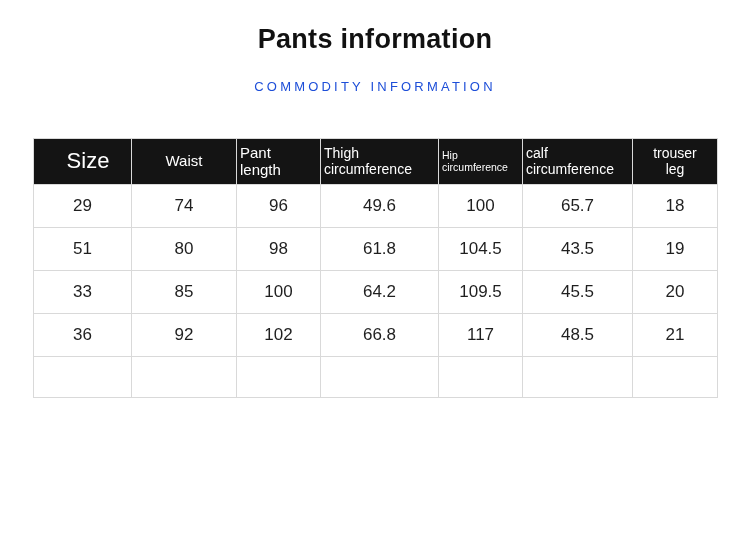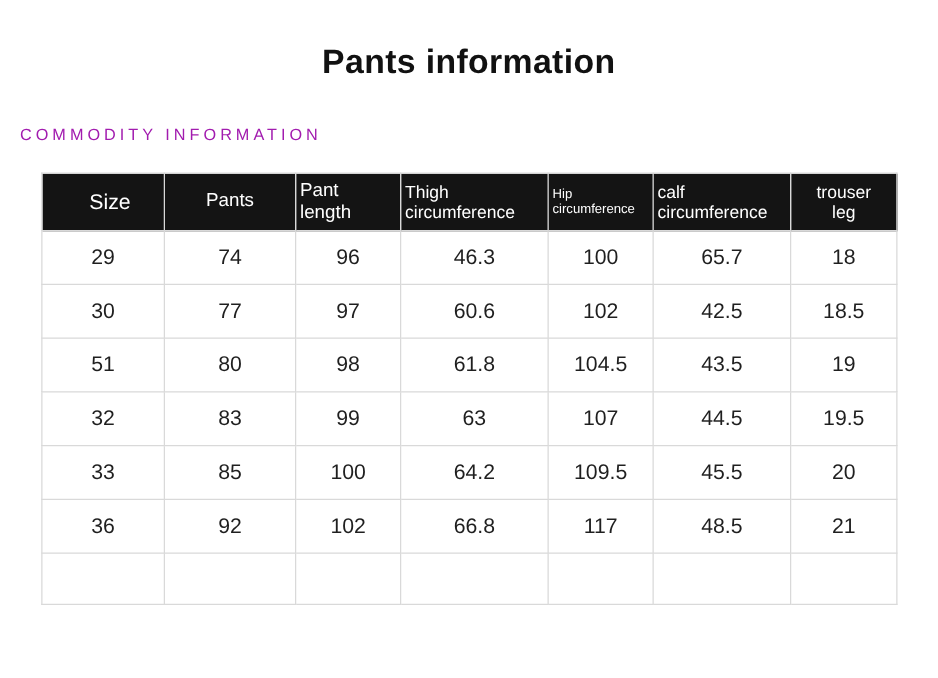--- a/index.html
+++ b/index.html
@@ -20,27 +20,28 @@
     height: 542px;
     box-sizing: border-box;
   }
   .title {
     text-align: center;
     font-size: 27px;
     font-weight: bold;
     color: #111111;
     letter-spacing: 0.3px;
     margin: 0;
-    padding-top: 34px;
+    padding-top: 24px;
   }
   .subtitle {
+    text-align: center;
     font-size: 13px;
-    color: #a21caf;
+    color: #1d4ed8;
     letter-spacing: 3.2px;
-    margin: 16px;
+    margin: 5px;
     padding-top: 19px;
   }
   .table-wrap {
     position: absolute;
     left: 33px;
     top: 138px;
     width: 684px;
   }
   table.size-table {
     border-collapse: collapse;
@@ -57,21 +58,21 @@
   }
   thead th {
     background: #141414;
     color: #ffffff;
     border: 1px solid #141414;
     height: 45px;
     line-height: 1.12;
     font-size: 15px;
     padding: 0 2px;
   }
-  thead th.h-size { font-size: 17px; padding-left: 11px; }
+  thead th.h-size { font-size: 22px; padding-left: 11px; }
   thead th.h-waist { font-size: 15px; }
   thead th.h-pantlength { font-size: 15px; }
   thead th.h-thigh { font-size: 14px; }
   thead th.h-hip { font-size: 10.5px; }
   thead th.h-calf { font-size: 14px; margin-top: 40px; }
   thead th.h-trouser { font-size: 14px; }
 
   thead th .lbl {
     display: block;
     white-space: pre-line;
@@ -113,21 +114,21 @@
           <col class="c4">
           <col class="c5">
           <col class="c6">
       </colgroup>
       <thead>
         <tr>
           <th class="h-size al-center">
               <span class="lbl">Size</span>
             </th>
           <th class="h-waist al-center">
-              <span class="lbl">Pants</span>
+              <span class="lbl">Waist</span>
             </th>
           <th class="h-pantlength al-left">
               <span class="lbl">Pant
 length</span>
             </th>
           <th class="h-thigh al-left">
               <span class="lbl">Thigh
 circumference</span>
             </th>
           <th class="h-hip al-left">
@@ -142,53 +143,35 @@
               <span class="lbl">trouser
 leg</span>
             </th>
         </tr>
       </thead>
       <tbody>
         <tr>
           <td>29</td>
           <td>74</td>
           <td>96</td>
-          <td>46.3</td>
+          <td>49.6</td>
           <td>100</td>
           <td>65.7</td>
           <td>18</td>
-        </tr>
-        <tr>
-          <td>30</td>
-          <td>77</td>
-          <td>97</td>
-          <td>60.6</td>
-          <td>102</td>
-          <td>42.5</td>
-          <td>18.5</td>
         </tr>
         <tr>
           <td>51</td>
           <td>80</td>
           <td>98</td>
           <td>61.8</td>
           <td>104.5</td>
           <td>43.5</td>
           <td>19</td>
         </tr>
         <tr>
-          <td>32</td>
-          <td>83</td>
-          <td>99</td>
-          <td>63</td>
-          <td>107</td>
-          <td>44.5</td>
-          <td>19.5</td>
-        </tr>
-        <tr>
           <td>33</td>
           <td>85</td>
           <td>100</td>
           <td>64.2</td>
           <td>109.5</td>
           <td>45.5</td>
           <td>20</td>
         </tr>
         <tr>
           <td>36</td>

